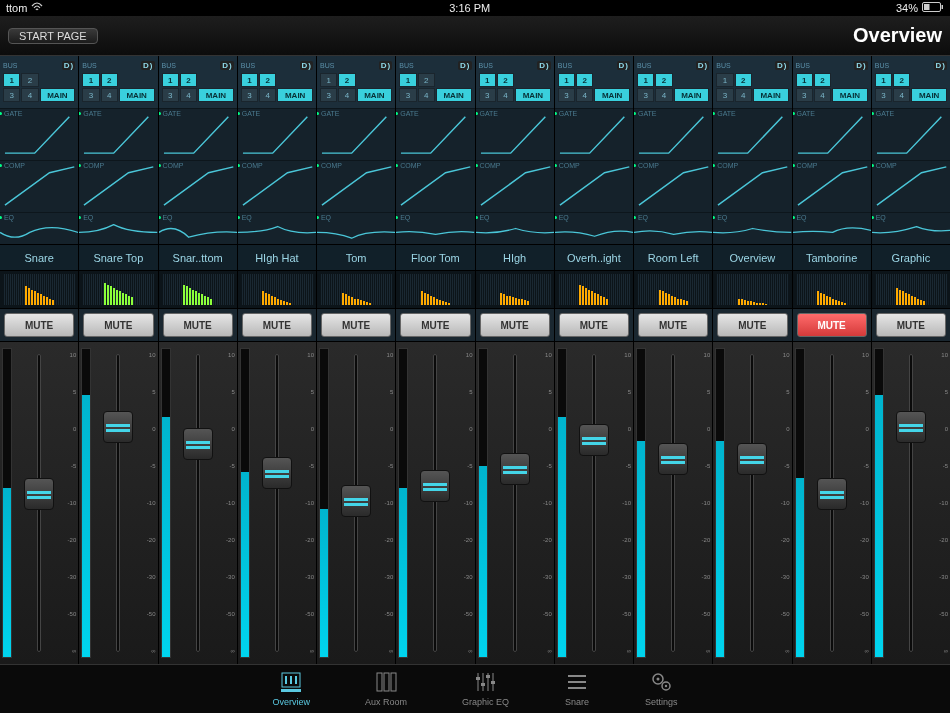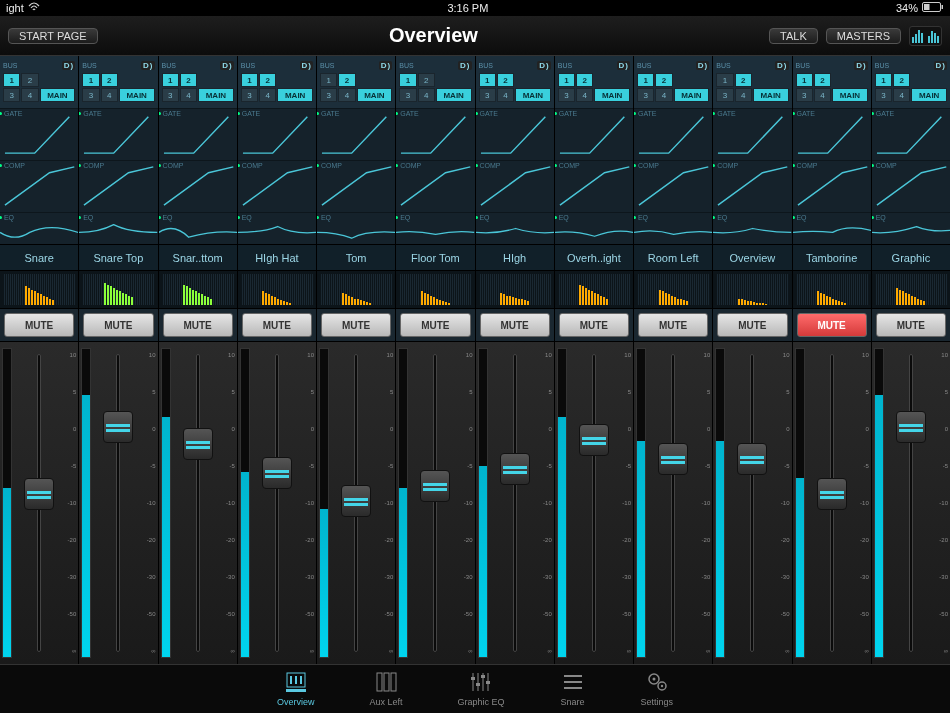--- a/index.html
+++ b/index.html
@@ -69,21 +69,21 @@
   .bottom-nav { height: 49px; display: flex; justify-content: center; gap: 55px; padding-top: 4px; background: #0a0a0a; border-top: 1px solid #333; }
   .nav-item { display: flex; flex-direction: column; align-items: center; gap: 2px; font-size: 9px; color: #888; cursor: pointer; }
   .nav-item.active { color: #5ac8e0; }
   .nav-icon { width: 26px; height: 26px; display: flex; align-items: center; justify-content: center; }
 </style>
 </head>
 <body>
 
 <div class="status-bar">
   <div class="left">
-    <span>ight</span>
+    <span>ttom</span>
     <span>
       <svg width="12" height="10" viewBox="0 0 12 10">
           <path d="M1 4 Q6 -2 11 4 M3 6 Q6 2 9 6 M5 8 Q6 6 7 8" stroke="#ccc" fill="none" stroke-width="1.2"></path>
         </svg>
     </span>
   </div>
   <span>3:16 PM</span>
   <div class="right">
     <span>34%</span>
     <span>
@@ -92,35 +92,20 @@
           <rect x="19.5" y="3" width="1.5" height="4" fill="#ccc"></rect>
           <rect x="2" y="2" width="5.5" height="6" fill="#ccc"></rect>
         </svg>
     </span>
   </div>
 </div>
 
 <div class="header">
   <button class="btn">START PAGE</button>
   <div class="title">Overview</div>
-  <div class="header-right">
-    <button class="btn">TALK</button>
-    <button class="btn">MASTERS</button>
-    <div class="levels-mini">
-      <span style="height:40%"></span>
-        <span style="height:60%"></span>
-        <span style="height:90%"></span>
-        <span style="height:70%"></span>
-      <span style="width:3px"></span>
-      <span style="height:50%"></span>
-        <span style="height:80%"></span>
-        <span style="height:65%"></span>
-        <span style="height:45%"></span>
-    </div>
-  </div>
 </div>
 
 <div class="channels" id="channels">
     <div class="channel">
       <div class="bus">
     <div class="bus-row">
       <span class="bus-label">BUS</span>
       <span class="d-badge">D</span>
     </div>
     <div class="bus-grid">
@@ -1021,21 +1006,21 @@
       <span>Overview</span>
     </div>
     <div class="nav-item">
       <div class="nav-icon">
         <svg width="24" height="22" viewBox="0 0 24 22">
           <rect x="3" y="2" width="5" height="18" stroke="currentColor" fill="none"></rect>
           <rect x="10" y="2" width="5" height="18" stroke="currentColor" fill="none"></rect>
           <rect x="17" y="2" width="5" height="18" stroke="currentColor" fill="none"></rect>
         </svg>
       </div>
-      <span>Aux Left</span>
+      <span>Aux Room</span>
     </div>
     <div class="nav-item">
       <div class="nav-icon">
         <svg width="24" height="22" viewBox="0 0 24 22">
           <line x1="4" y1="2" x2="4" y2="20" stroke="currentColor"></line>
           <line x1="9" y1="2" x2="9" y2="20" stroke="currentColor"></line>
           <line x1="14" y1="2" x2="14" y2="20" stroke="currentColor"></line>
           <line x1="19" y1="2" x2="19" y2="20" stroke="currentColor"></line>
           <rect x="2" y="6" width="4" height="3" fill="currentColor"></rect>
           <rect x="7" y="12" width="4" height="3" fill="currentColor"></rect>

